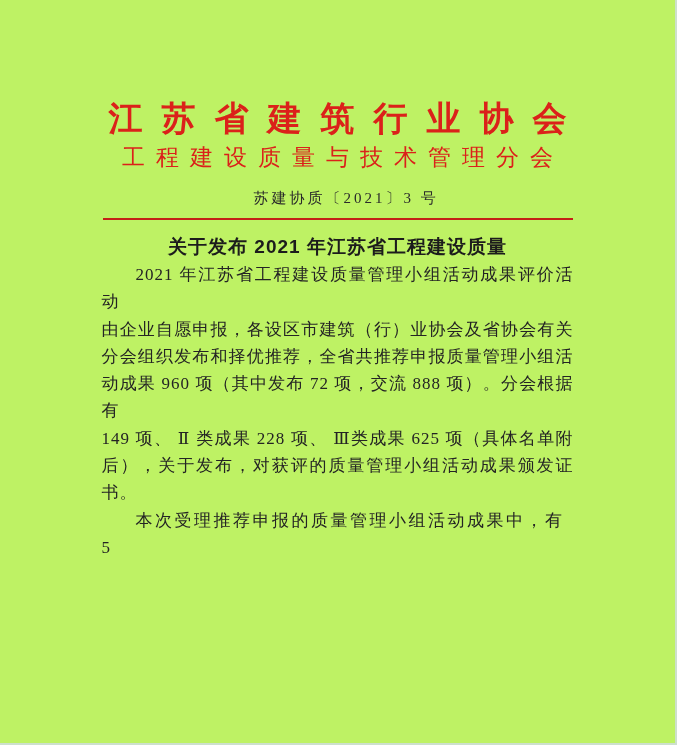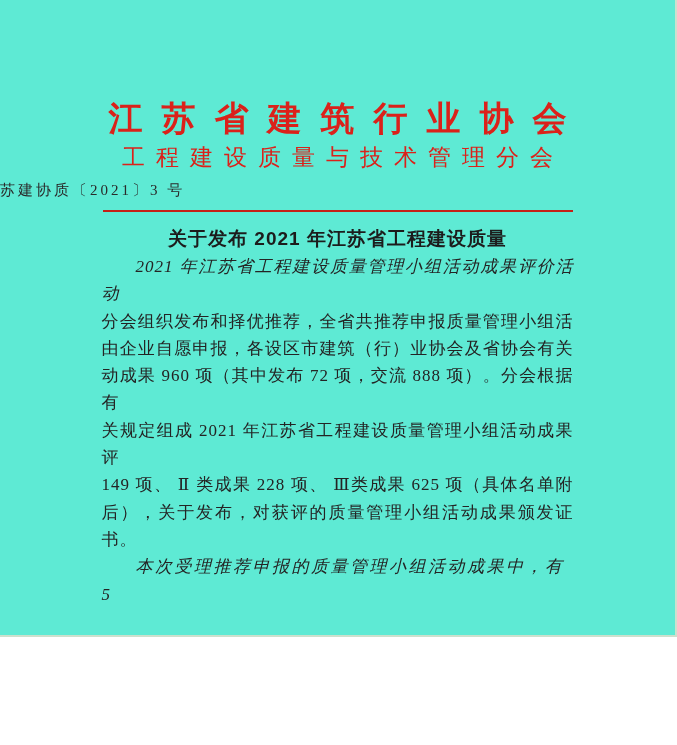--- a/index.html
+++ b/index.html
@@ -3,22 +3,22 @@
 <meta charset="utf-8">
 <style>
   html, body {
     margin: 0;
     padding: 0;
     background: #ffffff;
   }
   .page {
     position: relative;
     width: 677px;
-    height: 637px;
-    background: #5eead4;
+    height: 745px;
+    background: #bef264;
     border-right: 2px solid #cde0cd;
     border-bottom: 2px solid #cde0cd;
     box-sizing: border-box;
     overflow: hidden;
     font-family: "Liberation Serif", "DejaVu Serif", serif;
     color: #222222;
   }
   .content {
     width: 472px;
     margin: 0 auto;
@@ -38,26 +38,27 @@
     line-height: 34px;
     font-size: 23px;
     font-weight: normal;
     color: #db211a;
     text-align: center;
     letter-spacing: 11px;
     padding-left: 11px;
     white-space: nowrap;
   }
   .doc-number {
-    margin-top: 4px;
+    margin-top: 12px;
     line-height: 22px;
     font-size: 15px;
     color: #2a2a2a;
-    text-align: left;
+    text-align: center;
     letter-spacing: 3px;
+    padding-left: 17px;
   }
   .red-rule {
     width: 470px;
     height: 2px;
     margin: 9px auto 0 auto;
     background: #c42017;
   }
   .doc-title {
     margin-top: 13px;
     font-family: "Liberation Sans", "DejaVu Sans", sans-serif;
@@ -79,21 +80,20 @@
     letter-spacing: 1px;
     color: #242424;
   }
   .just {
     text-align: justify;
     text-align-last: justify;
     text-justify: inter-character;
   }
   .indent {
     text-indent: 34px;
-    font-style: italic;
   }
   .loose {
     letter-spacing: 2.5px;
   }
 </style>
 </head>
 <body>
 
 <div class="page">
 
@@ -107,24 +107,23 @@
 
   <div class="doc-title">
     <div class="title-line">关于发布 2021 年江苏省工程建设质量</div>
   </div>
 
   <div class="content body-text">
 
 
     <div>
       <div class="line just indent">2021 年江苏省工程建设质量管理小组活动成果评价活动</div>
+      <div class="line just">由企业自愿申报，各设区市建筑（行）业协会及省协会有关</div>
       <div class="line just">分会组织发布和择优推荐，全省共推荐申报质量管理小组活</div>
-      <div class="line just">由企业自愿申报，各设区市建筑（行）业协会及省协会有关</div>
       <div class="line just">动成果 960 项（其中发布 72 项，交流 888 项）。分会根据有</div>
-      <div class="line just">关规定组成 2021 年江苏省工程建设质量管理小组活动成果评</div>
       <div class="line just">149 项、 Ⅱ 类成果 228 项、 Ⅲ类成果 625 项（具体名单附</div>
       <div class="line just">后），关于发布，对获评的质量管理小组活动成果颁发证</div>
       <div class="line">书。</div>
     </div>
 
     <div>
       <div class="line indent loose">本次受理推荐申报的质量管理小组活动成果中，有 5</div>
 
     </div>
 

